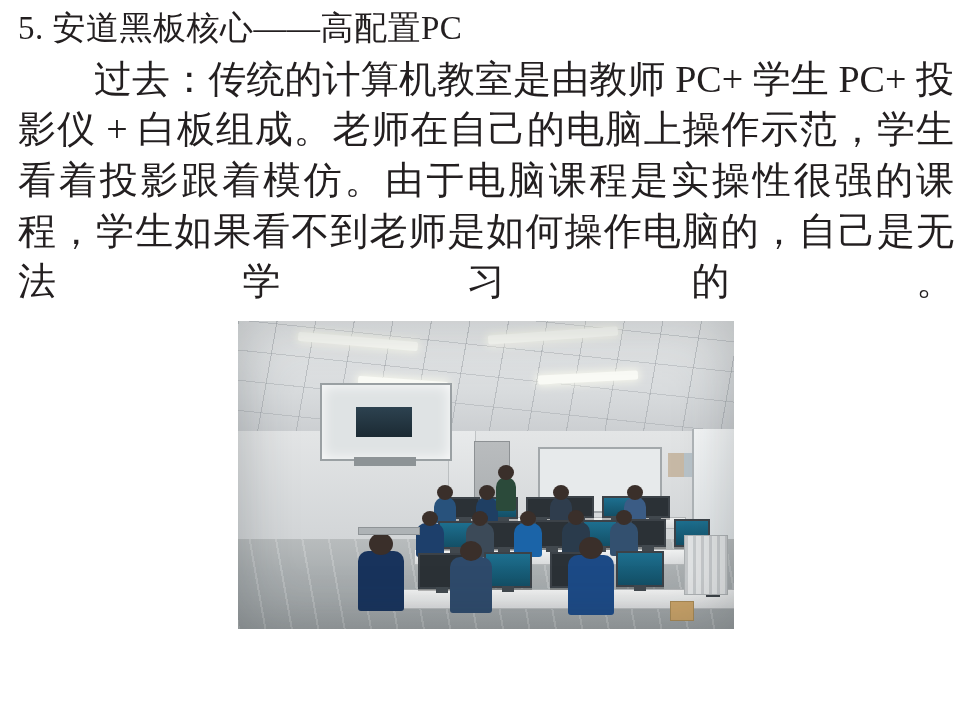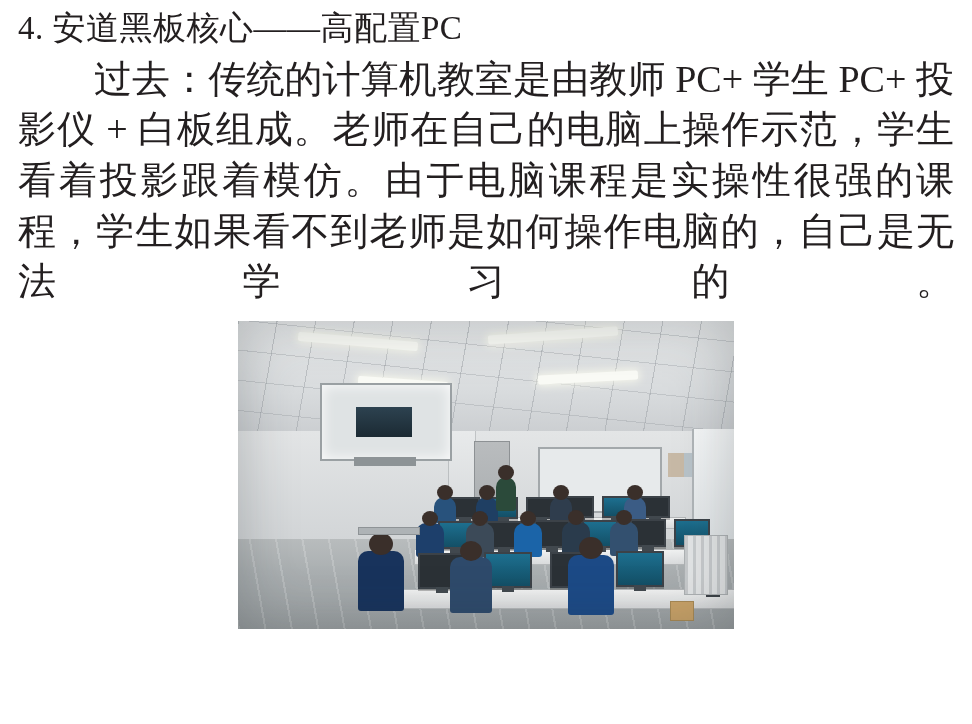--- a/index.html
+++ b/index.html
@@ -171,21 +171,21 @@
     position: absolute; inset: 0;
     box-shadow: inset 0 0 60px rgba(40,45,50,0.28);
     pointer-events: none;
   }
 </style>
 </head>
 <body>
 
 <div class="page">
 
-  <div class="heading">4. 安道黑板核心——高配置PC</div>
+  <div class="heading">5. 安道黑板核心——高配置PC</div>
 
   <div class="body-text">过去：传统的计算机教室是由教师 PC+ 学生 PC+ 投影仪 + 白板组成。老师在自己的电脑上操作示范，学生看着投影跟着模仿。由于电脑课程是实操性很强的课程，学生如果看不到老师是如何操作电脑的，自己是无法学习的。</div>
 
   <div class="figure">
     <div class="photo">
 
       <div class="ceiling"></div>
       <div class="light l1"></div>
       <div class="light l2"></div>
       <div class="light l3"></div>

